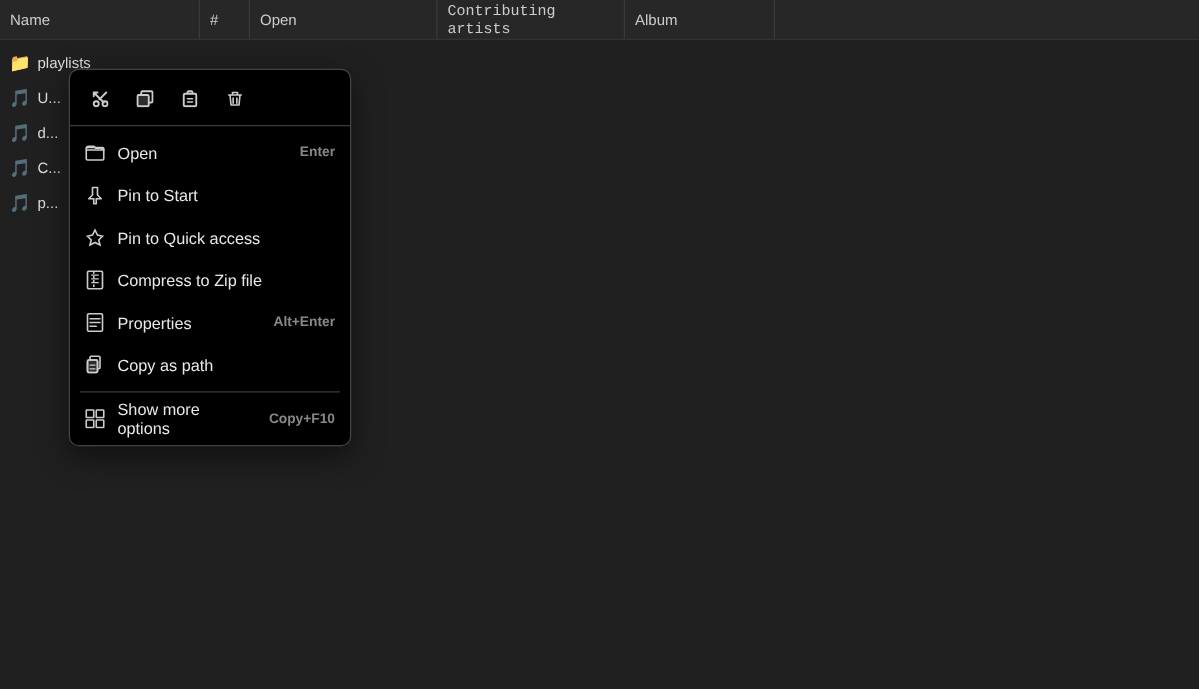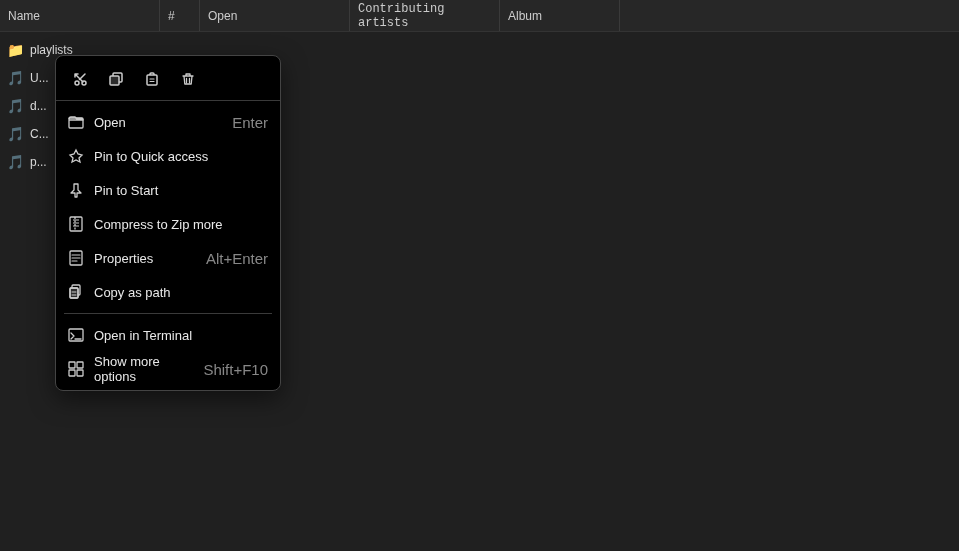--- a/index.html
+++ b/index.html
@@ -129,22 +129,23 @@
       font-size: 14px;
       flex-shrink: 0;
     }
 
     .menu-item .menu-label {
       flex: 1;
       font-size: 13px;
     }
 
     .menu-item .menu-shortcut {
-      font-size: 15px;
+      font-size: 11px;
       color: #888;
+      font-weight: bold;
     }
 
     .menu-separator {
       height: 1px;
       background-color: #3a3a3a;
       margin: 4px 8px;
     }
   </style>
 </head>
 <body>
@@ -237,46 +238,46 @@
       </svg>
     </span>
     <span class="menu-label">Open</span>
     <span class="menu-shortcut">Enter</span>
   </div>
 
 
   <div class="menu-item">
     <span class="menu-icon">
       <svg width="16" height="16" viewBox="0 0 16 16" fill="none">
+        <path d="M10 2L10 8L13 11H9V15L7 15V11H3L6 8L6 2Z" stroke="#ccc" stroke-width="1.3" fill="none" stroke-linejoin="round"></path>
+      </svg>
+    </span>
+    <span class="menu-label">Pin to Start</span>
+    <span class="menu-shortcut"></span>
+  </div>
+
+  <div class="menu-item">
+    <span class="menu-icon">
+      <svg width="16" height="16" viewBox="0 0 16 16" fill="none">
         <polygon points="8,2 10,6 14,7 11,10 12,14 8,12 4,14 5,10 2,7 6,6" stroke="#ccc" stroke-width="1.3" fill="none"></polygon>
       </svg>
     </span>
     <span class="menu-label">Pin to Quick access</span>
-    <span class="menu-shortcut"></span>
-  </div>
-
-  <div class="menu-item">
-    <span class="menu-icon">
-      <svg width="16" height="16" viewBox="0 0 16 16" fill="none">
-        <path d="M10 2L10 8L13 11H9V15L7 15V11H3L6 8L6 2Z" stroke="#ccc" stroke-width="1.3" fill="none" stroke-linejoin="round"></path>
-      </svg>
-    </span>
-    <span class="menu-label">Pin to Start</span>
     <span class="menu-shortcut"></span>
   </div>
 
   <div class="menu-item">
     <span class="menu-icon">
       <svg width="16" height="16" viewBox="0 0 16 16" fill="none">
         <rect x="2" y="1" width="12" height="14" rx="1" stroke="#ccc" stroke-width="1.3" fill="none"></rect>
         <path d="M7 1v14" stroke="#ccc" stroke-width="1.3" stroke-dasharray="2,1.5"></path>
         <path d="M5 4h6M5 7h6M5 10h6" stroke="#ccc" stroke-width="1"></path>
       </svg>
     </span>
-    <span class="menu-label">Compress to Zip more</span>
+    <span class="menu-label">Compress to Zip file</span>
     <span class="menu-shortcut"></span>
   </div>
 
   <div class="menu-item">
     <span class="menu-icon">
       <svg width="16" height="16" viewBox="0 0 16 16" fill="none">
         <rect x="2" y="1" width="12" height="14" rx="1" stroke="#ccc" stroke-width="1.3" fill="none"></rect>
         <path d="M4 5h8M4 8h8M4 11h5" stroke="#ccc" stroke-width="1.2" stroke-linecap="round"></path>
       </svg>
     </span>
@@ -292,36 +293,26 @@
         <rect x="2" y="4" width="8" height="10" rx="1" stroke="#ccc" stroke-width="1.3" fill="none"></rect>
         <path d="M4 8h4M4 11h4" stroke="#ccc" stroke-width="1" stroke-linecap="round"></path>
       </svg>
     </span>
     <span class="menu-label">Copy as path</span>
     <span class="menu-shortcut"></span>
   </div>
 
   <div class="menu-separator"></div>
 
-  <div class="menu-item">
-    <span class="menu-icon">
-      <svg width="16" height="16" viewBox="0 0 16 16" fill="none">
-        <rect x="1" y="2" width="14" height="12" rx="1" stroke="#ccc" stroke-width="1.3" fill="none"></rect>
-        <path d="M3 6l3 3-3 3M7 12h6" stroke="#ccc" stroke-width="1.3" stroke-linecap="round" stroke-linejoin="round"></path>
-      </svg>
-    </span>
-    <span class="menu-label">Open in Terminal</span>
-    <span class="menu-shortcut"></span>
-  </div>
 
   <div class="menu-item">
     <span class="menu-icon">
       <svg width="16" height="16" viewBox="0 0 16 16" fill="none">
         <rect x="1" y="1" width="6" height="6" rx="0.5" stroke="#ccc" stroke-width="1.3" fill="none"></rect>
         <rect x="9" y="1" width="6" height="6" rx="0.5" stroke="#ccc" stroke-width="1.3" fill="none"></rect>
         <rect x="1" y="9" width="6" height="6" rx="0.5" stroke="#ccc" stroke-width="1.3" fill="none"></rect>
         <rect x="9" y="9" width="6" height="6" rx="0.5" stroke="#ccc" stroke-width="1.3" fill="none"></rect>
       </svg>
     </span>
     <span class="menu-label">Show more options</span>
-    <span class="menu-shortcut">Shift+F10</span>
+    <span class="menu-shortcut">Copy+F10</span>
   </div>
 </div>
 
 </body></html>

